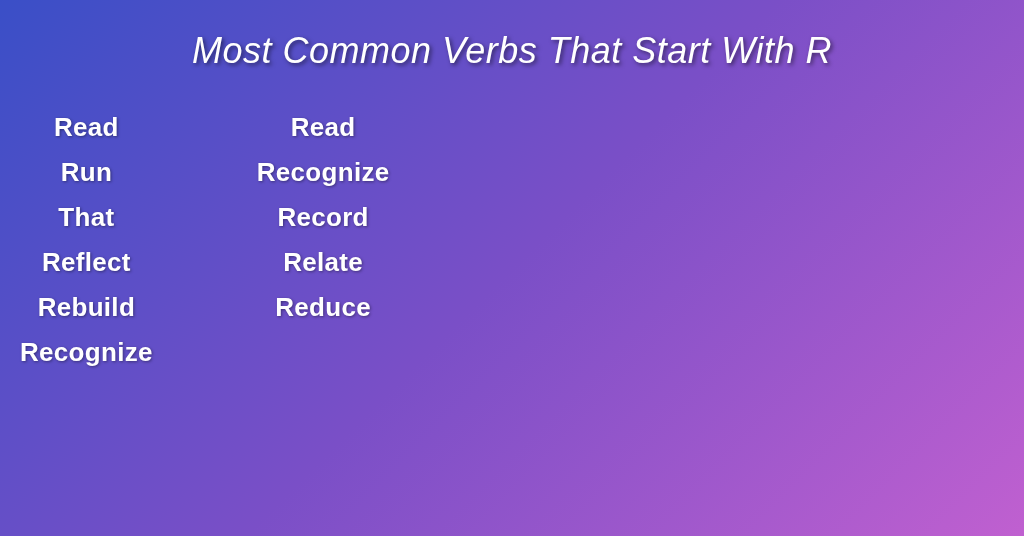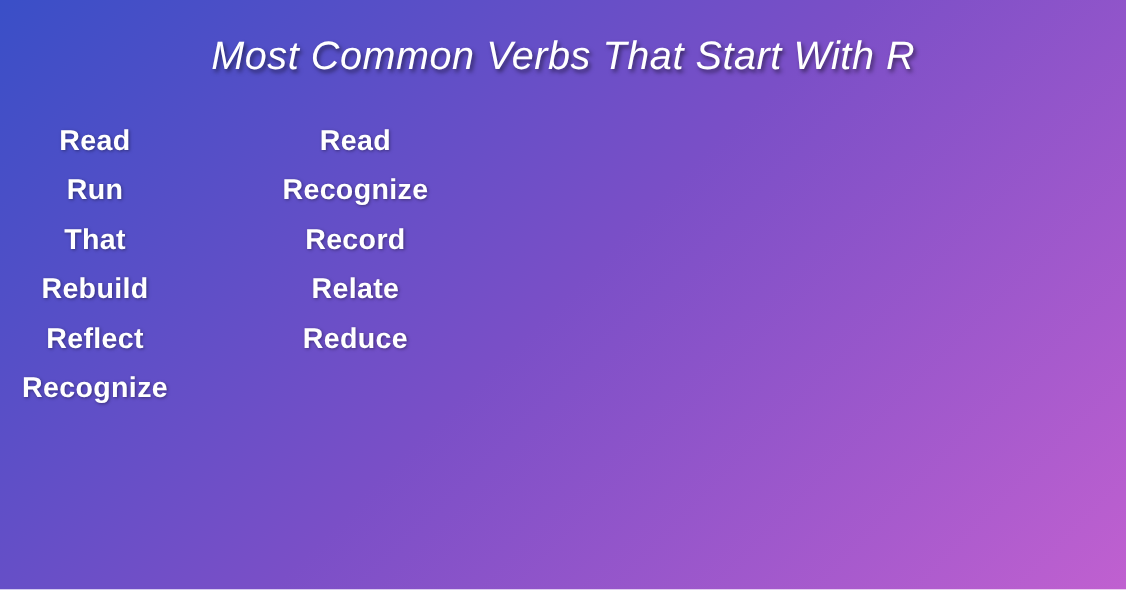--- a/index.html
+++ b/index.html
@@ -65,22 +65,22 @@
 <body>
 
 <div id="app">
   <div id="title">Most Common Verbs That Start With R</div>
 
   <div id="columns">
     <div class="verb-column" id="left-col">
         <div class="verb-item">Read</div>
         <div class="verb-item">Run</div>
         <div class="verb-item">That</div>
+        <div class="verb-item">Reflect</div>
         <div class="verb-item">Rebuild</div>
-        <div class="verb-item">Reflect</div>
         <div class="verb-item">Recognize</div>
       </div>
     <div class="verb-column" id="right-col">
         <div class="verb-item">Read</div>
         <div class="verb-item">Recognize</div>
         <div class="verb-item">Record</div>
         <div class="verb-item">Relate</div>
         <div class="verb-item">Reduce</div>
       </div>
   </div>

